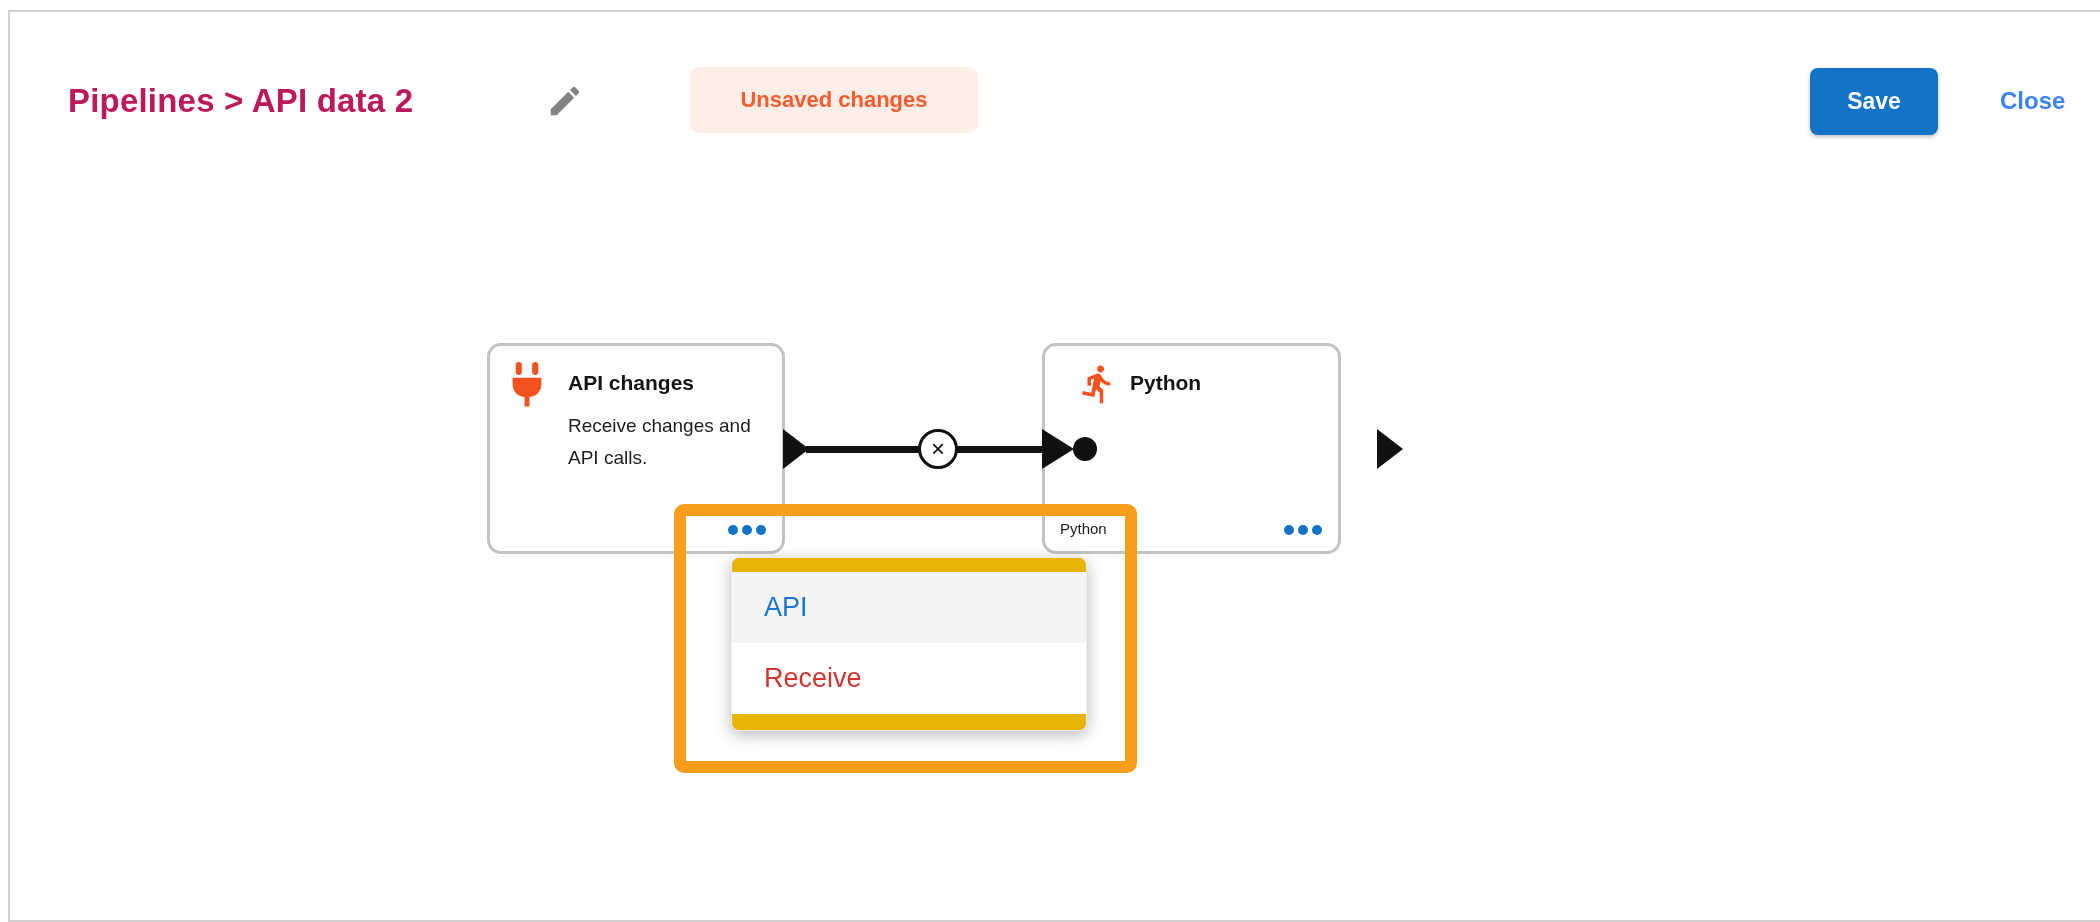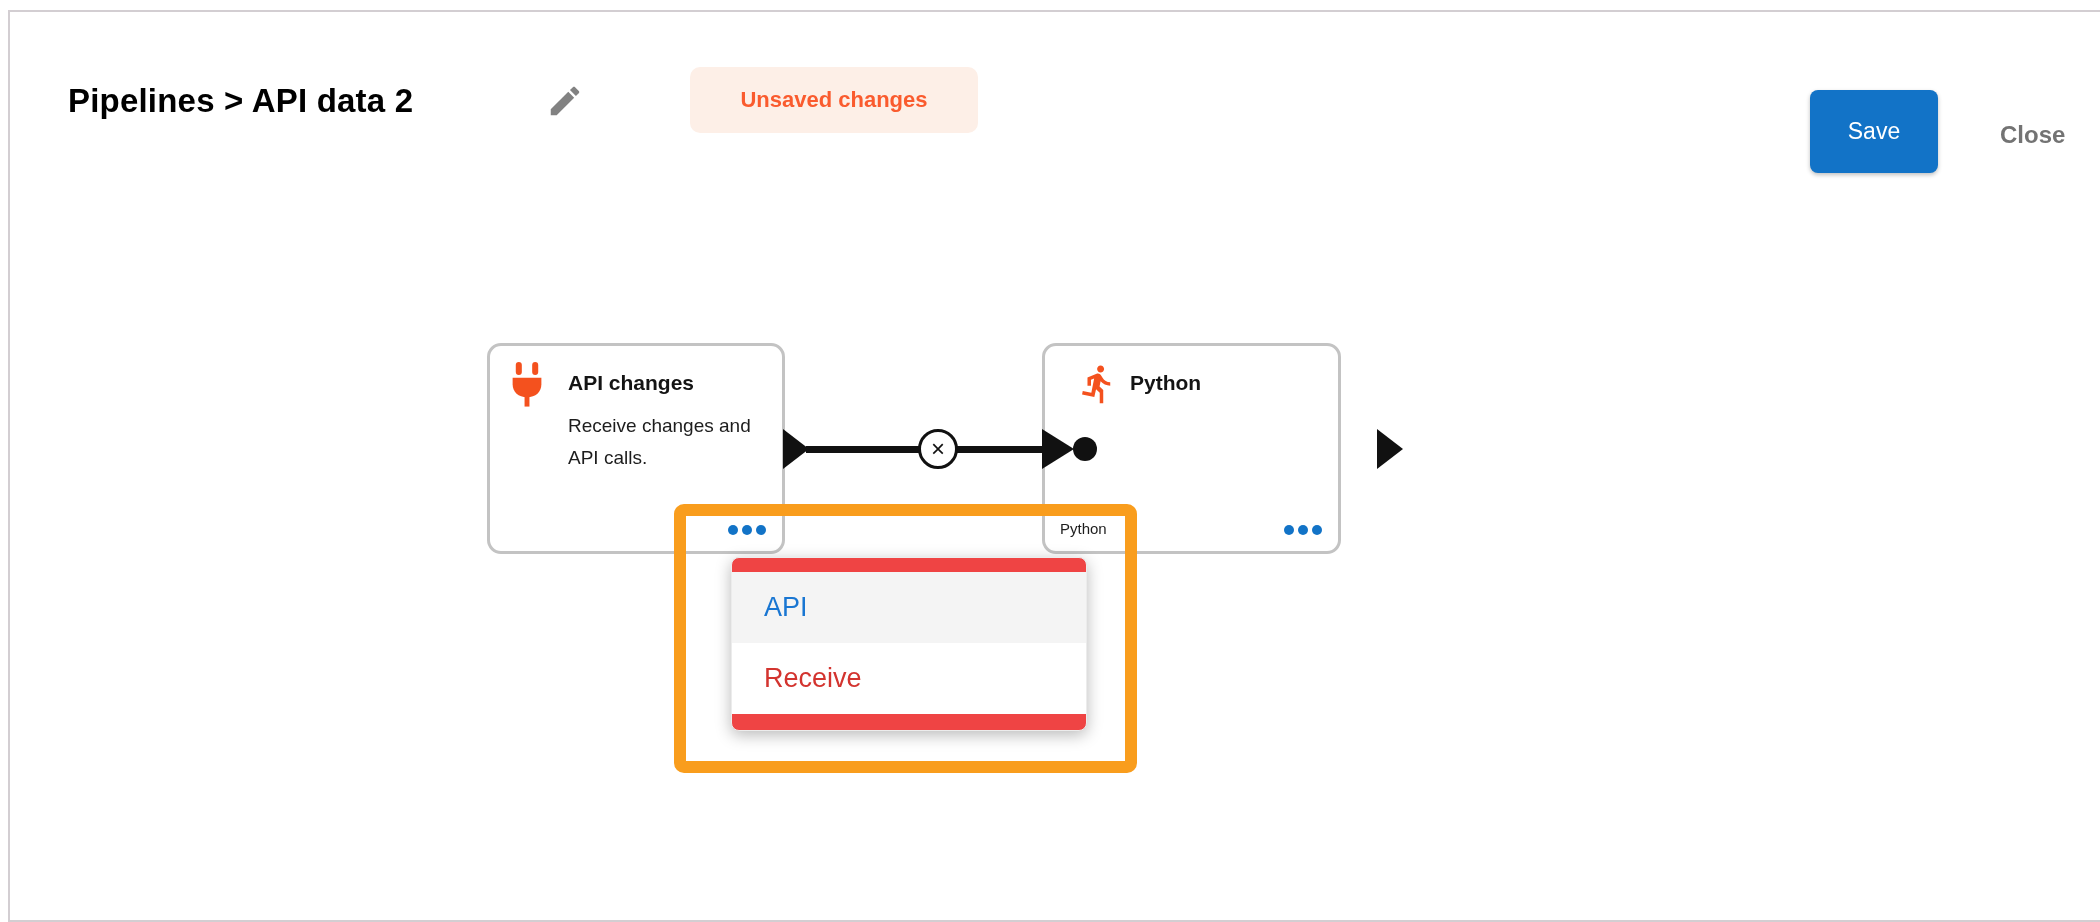--- a/index.html
+++ b/index.html
@@ -14,47 +14,46 @@
   
   .frame {
     position: absolute; left: 8px; top: 10px; right: -4px; bottom: 0;
     border: 2px solid #d3ced2; border-right: none;
     pointer-events: none;
   }
 
   
   .breadcrumb {
     position: absolute; left: 68px; top: 80px;
-    font-size: 33px; font-weight: bold; color: #000000;
+    font-size: 33px; font-weight: bold; color: #be185d;
     letter-spacing: 0.2px; line-height: 42px;
   }
   .edit-icon {
     position: absolute; left: 546px; top: 82px;
     width: 38px; height: 38px; cursor: pointer;
   }
   .badge {
     position: absolute; left: 690px; top: 67px;
     width: 288px; height: 66px; border-radius: 10px;
     background: #fdefe7; color: #fa5b2e;
     font-size: 22px; font-weight: bold;
     display: flex; align-items: center; justify-content: center;
   }
   .save-btn {
     position: absolute; left: 1810px; top: 68px;
-    width: 128px; height: 83px; border: none; border-radius: 8px;
+    width: 128px; height: 67px; border: none; border-radius: 8px;
     background: #1273c7; color: #ffffff;
     font-family: "Liberation Sans", sans-serif;
-    font-size: 23px; font-weight: normal; cursor: pointer;
+    font-size: 23px; font-weight: bold; cursor: pointer;
     box-shadow: 0 2px 4px rgba(0,0,0,0.25);
-    margin-top: 22px;
   }
   .close-link {
     position: absolute; left: 2000px; top: 87px;
-    font-size: 24px; font-weight: bold; color: #737373;
-    text-decoration: none; cursor: pointer; margin-top: 34px;
+    font-size: 24px; font-weight: bold; color: #3b82f6;
+    text-decoration: none; cursor: pointer;
   }
 
   
   .node {
     position: absolute; width: 298px; height: 211px;
     background: #ffffff; border: 3px solid #c3c3c3; border-radius: 14px;
     z-index: 2; cursor: pointer;
   }
   .node-api { left: 487px; top: 343px; }
   .node-python { left: 1042px; top: 343px; width: 299px; }
@@ -96,21 +95,21 @@
     font-size: 24px; color: #111111; z-index: 4; cursor: pointer; line-height: 1;
   }
   .port-dot {
     position: absolute; left: 1073px; top: 437px; width: 24px; height: 24px;
     background: #111111; border-radius: 50%; z-index: 3;
   }
 
   
   .menu {
     position: absolute; left: 731px; top: 557px; width: 356px; height: 174px;
-    background: #ef4444; border-radius: 8px; border: 1px solid #ececec;
+    background: #eab308; border-radius: 8px; border: 1px solid #ececec;
     box-shadow: 0 4px 16px rgba(0,0,0,0.28);
     z-index: 10; overflow: hidden; padding-top: 14px;
   }
   .menu-item {
     height: 71px; line-height: 71px; padding-left: 32px;
     font-size: 27px; cursor: pointer;
   }
   .menu-item-api { background: #f4f4f4; color: #1976d2; }
   .menu-item-delete { background: #ffffff; color: #d3342f; }
 

